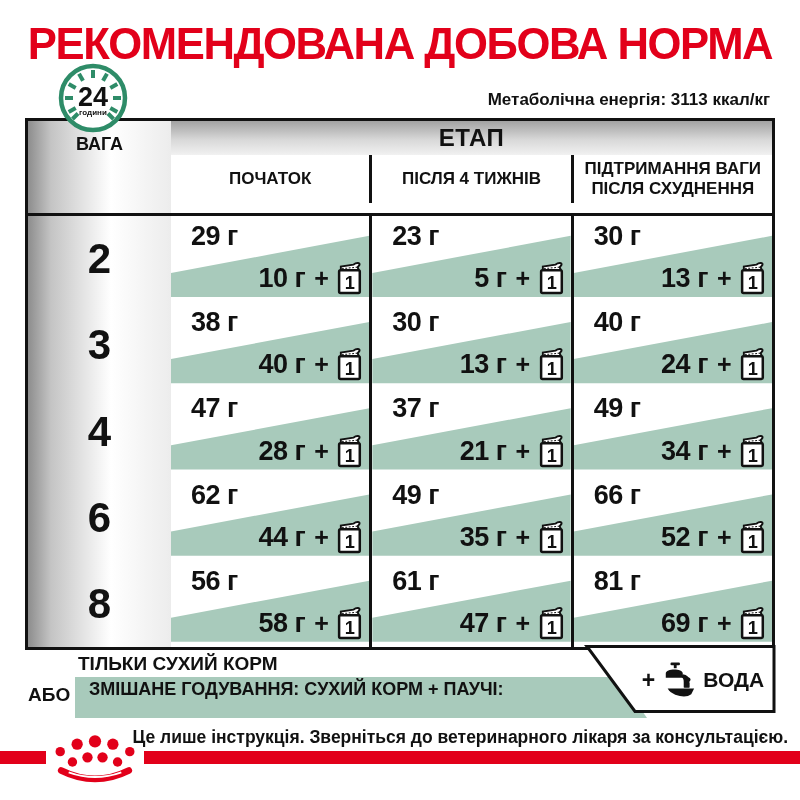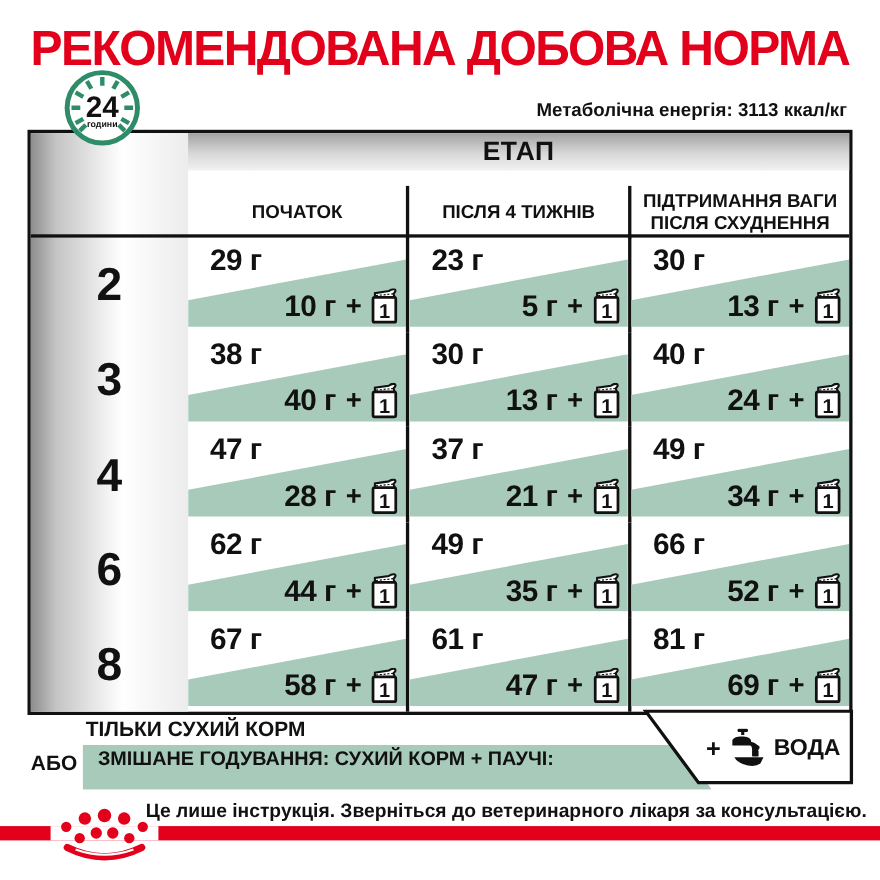--- a/index.html
+++ b/index.html
@@ -30,21 +30,21 @@
   .weight-head{
     position:absolute;left:0;top:12px;width:143px;text-align:center;
     font-size:18px;font-weight:800;line-height:1.25;
   }
   .etap-band{
     position:absolute;left:143px;right:0;top:0;height:34px;
     background:linear-gradient(180deg,#a2a2a2 0%,#d8d8d8 55%,#f1f1f1 100%);
     display:flex;align-items:center;justify-content:center;
     font-size:24px;font-weight:800;letter-spacing:.5px;
   }
-  .subheads{position:absolute;left:143px;right:0;top:48px;height:48px;display:flex;}
+  .subheads{position:absolute;left:143px;right:0;top:34px;height:48px;display:flex;}
   .subhead{
     flex:1;display:flex;align-items:center;justify-content:center;text-align:center;
     font-size:17px;font-weight:800;line-height:1.18;padding:0 6px;
   }
   .subhead.div{border-left:3px solid var(--ink);}
   .thick-line{position:absolute;left:0;right:0;top:92px;height:3px;background:var(--ink);}
   .rows{position:absolute;left:0;right:0;top:95px;bottom:0;display:flex;flex-direction:column;}
   .row{flex:1;display:flex;min-height:0;}
   .weight-cell{
     width:143px;display:flex;align-items:center;justify-content:center;
@@ -108,20 +108,21 @@
   </g>
   <text x="36" y="44" text-anchor="middle" font-size="27" font-weight="800" fill="#111">24</text>
   <text x="36" y="53" text-anchor="middle" font-size="8" font-weight="700" fill="#111">години</text>
 </svg>
 
 <div class="energy">Метаболічна енергія: 3113 ккал/кг</div>
 
 <div class="table">
   <div class="weight-col"></div>
   <div class="weight-head">
+    <div>ВАГА</div>
   </div>
   <div class="etap-band">ЕТАП</div>
   <div class="subheads">
     <div class="subhead">ПОЧАТОК</div>
     <div class="subhead div">ПІСЛЯ 4 ТИЖНІВ</div>
     <div class="subhead div">ПІДТРИМАННЯ ВАГИ ПІСЛЯ СХУДНЕННЯ</div>
   </div>
   <div class="thick-line"></div>
   <div class="rows">
   <div class="row">
@@ -305,21 +306,21 @@
           <text x="13" y="28" text-anchor="middle" font-size="19" font-weight="800" fill="#111">1</text>
         </svg>
       </div>
     </div>
   </div>
 
   <div class="row">
     <div class="weight-cell">8</div>
     <div class="stage-cell">
       <div class="wedge"></div>
-      <div class="dry">67 г</div>
+      <div class="dry">56 г</div>
       <div class="mixed">
         <span>58 г</span>
         <span class="plus">+</span>
         <svg class="pouch" viewBox="0 0 26 34">
           <path d="M4 9 L4 4.5 L17 2.6 C20 0.2 24.5 0.2 23.2 3.2 L21.5 5.2 L23 9 Z" fill="#fff" stroke="#111" stroke-width="2"></path>
           <line x1="5" y1="6.8" x2="21" y2="5.2" stroke="#111" stroke-width="1.1" stroke-dasharray="2 1.6"></line>
           <rect x="2.2" y="8.5" width="21.5" height="23.5" rx="1.5" fill="#fff" stroke="#111" stroke-width="2.6"></rect>
           <text x="13" y="28" text-anchor="middle" font-size="19" font-weight="800" fill="#111">1</text>
         </svg>
       </div>

